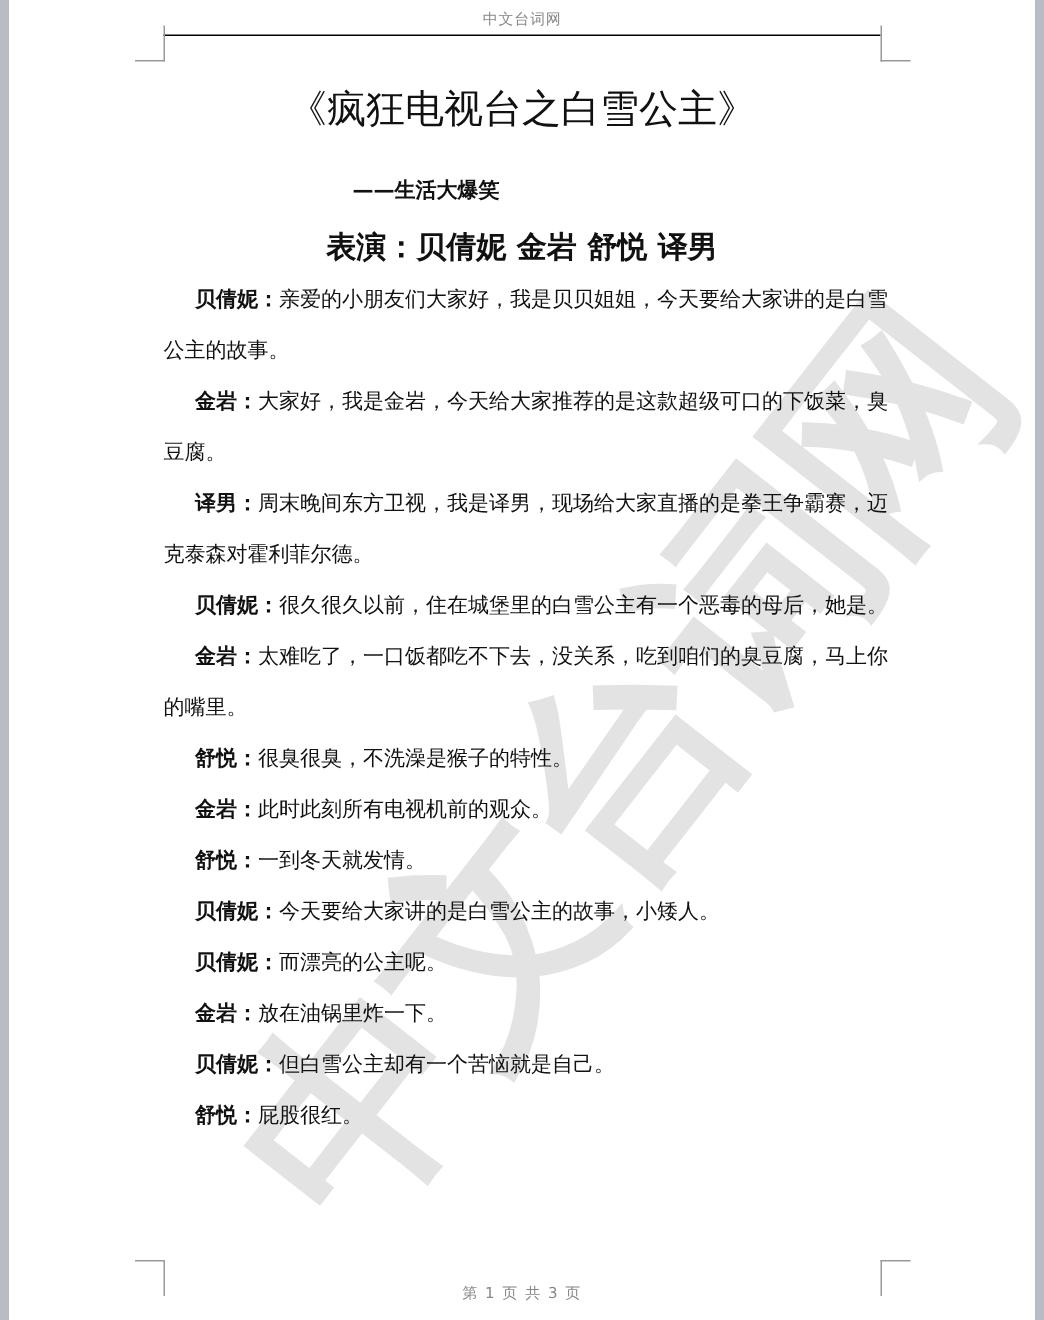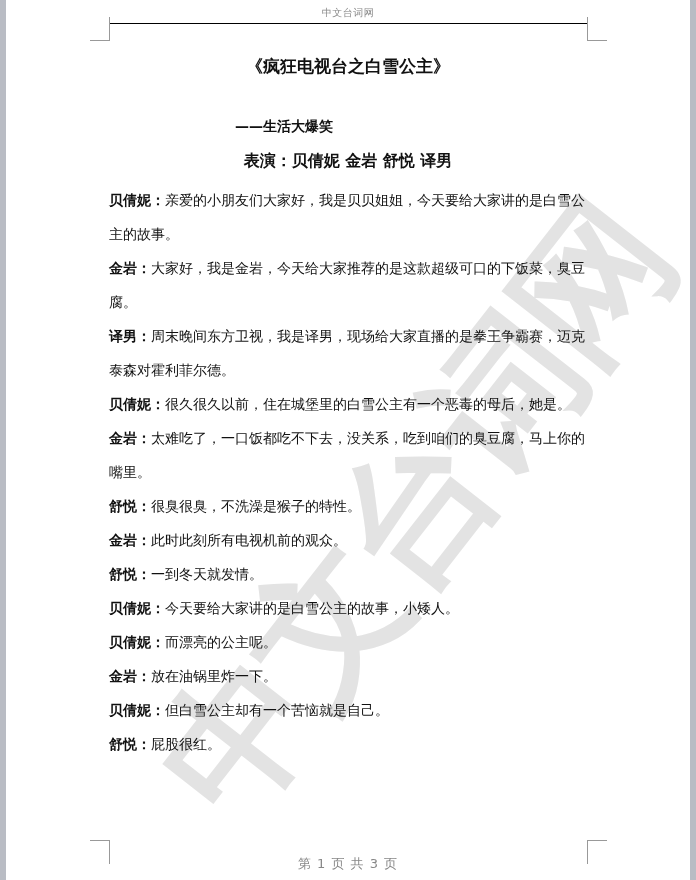--- a/index.html
+++ b/index.html
@@ -24,49 +24,49 @@
   }
   .corner { position:absolute; border-color:#999; border-style:solid; border-width:0; }
   .corner.tl { left:90px; top:17px; width:19px; height:23px; border-right-width:1px; border-bottom-width:1px; }
   .corner.tr { left:587px; top:17px; width:19px; height:23px; border-left-width:1px; border-bottom-width:1px; }
   .corner.bl { left:90px; top:840px; width:19px; height:23px; border-right-width:1px; border-top-width:1px; }
   .corner.br { left:587px; top:840px; width:19px; height:23px; border-left-width:1px; border-top-width:1px; }
 
   .title {
     position:absolute; top:55px; left:0; width:696px; text-align:center;
     font-family:"DejaVu Serif", "Liberation Serif", serif;
-    font-size:17px; font-weight:bold; color:#111;
+    font-size:26px; font-weight:normal; color:#111;
   }
   .subtitle {
     position:absolute; top:118px; left:0; width:568px; text-align:center;
     font-size:14px; font-weight:bold;
   }
   .performers {
     position:absolute; top:151px; left:0; width:696px; text-align:center;
-    font-size:16px; font-weight:bold;
+    font-size:20px; font-weight:bold;
   }
 
   .body-text {
     position:absolute; top:183px; left:109px; width:484px;
     font-size:14px; line-height:34px; z-index:2;
   }
   .line { position:relative; white-space:pre-wrap; }
-  .line .speaker { font-weight:bold; }
+  .line .speaker { font-weight:bold;margin-left:21px; }
 
   .watermark {
     position:absolute; left:60px; top:420px; width:700px;
     transform:rotate(-52deg); transform-origin:center;
     font-size:150px; font-weight:bold; color:#e3e3e3;
     text-align:center; letter-spacing:-6px; z-index:1; white-space:nowrap;
     font-family:"DejaVu Sans", sans-serif;
   }
 
   .footer-text {
     position:absolute; top:855px; left:0; width:696px; text-align:center;
-    font-size:13px; color:#888; letter-spacing:1px;
+    font-size:10px; color:#888; letter-spacing:1px;
   }
 </style>
 </head>
 <body>
 
 <div class="edge left"></div>
 <div class="edge right"></div>
 
 <div class="page"></div>
 

